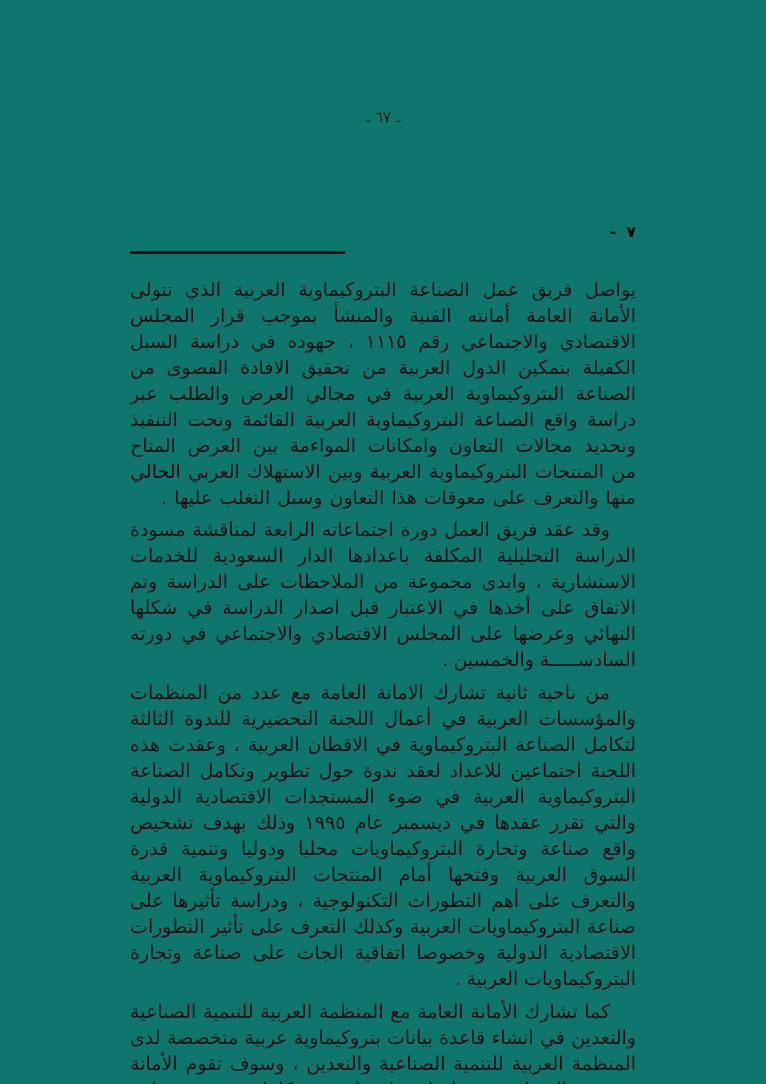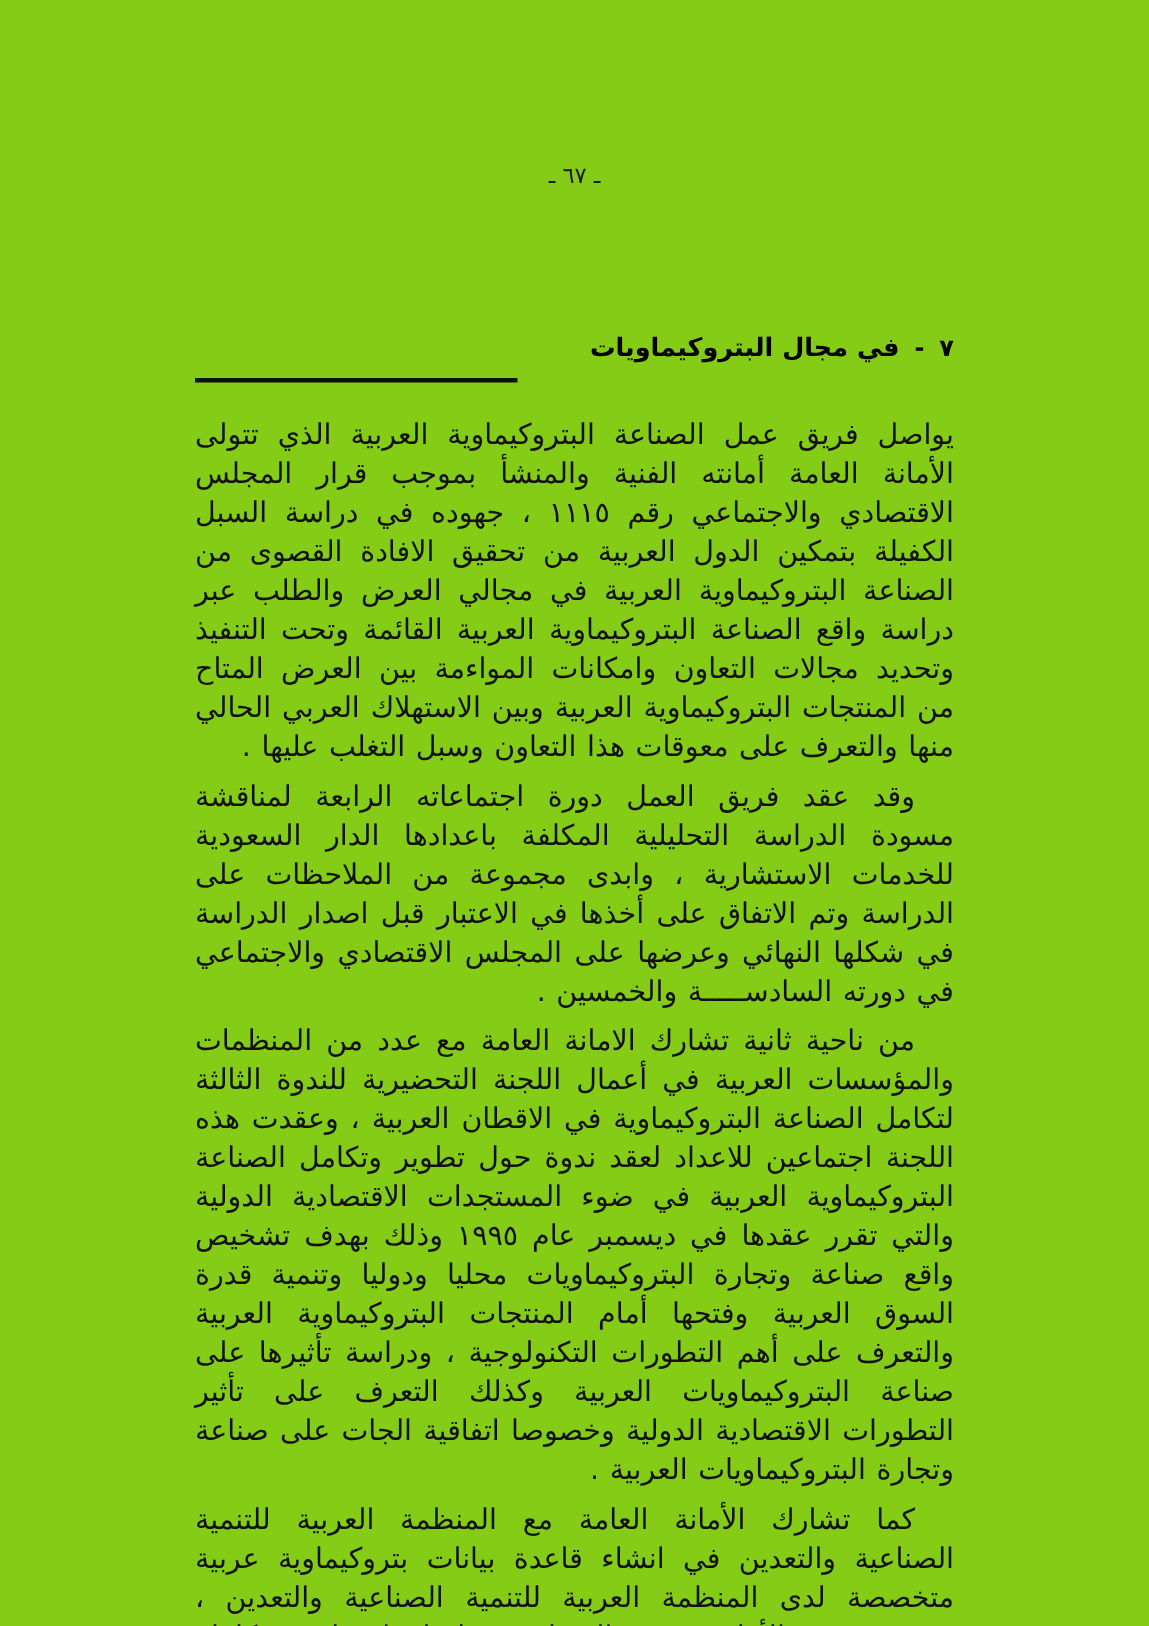--- a/index.html
+++ b/index.html
@@ -12,21 +12,21 @@
     height: 1084px;
     font-family: "DejaVu Sans", sans-serif;
     color: #111111;
     position: relative;
     overflow: hidden;
   }
   .page {
     width: 766px;
     height: 1084px;
     position: relative;
-    background: #84cc16;
+    background: #0f766e;
   }
   .page-number {
     position: absolute;
     top: 108px;
     left: 0;
     right: 0;
     text-align: center;
     font-size: 15px;
     letter-spacing: 2px;
     color: #1a1a1a;
@@ -81,35 +81,35 @@
     font-size: 19px;
     line-height: 26px;
     margin: 0 0 7px 0;
     text-align: justify;
     text-justify: inter-word;
     color: #111;
     word-spacing: 1px;
   }
   p.body-par.indent {
     text-indent: 26px;
+    font-family: Liberation Serif, serif;
   }
 </style>
 </head>
 <body>
 
 <div class="page">
 
   <div class="page-number">ـ ٦٧ ـ</div>
 
   <div class="content">
 
     <div class="heading-row">
       <span class="heading-number">٧</span>
       <span class="heading-dash">-</span>
-      <span class="heading-title">في مجال البتروكيماويات</span>
     </div>
     <div class="heading-rule-wrap">
       <div class="heading-rule"></div>
     </div>
 
     <p class="body-par">يواصل فريق عمل الصناعة البتروكيماوية العربية الذي تتولى الأمانة العامة أمانته الفنية والمنشأ بموجب قرار المجلس الاقتصادي والاجتماعي رقم ١١١٥ ، جهوده في دراسة السبل الكفيلة بتمكين الدول العربية من تحقيق الافادة القصوى من الصناعة البتروكيماوية العربية في مجالي العرض والطلب عبر دراسة واقع الصناعة البتروكيماوية العربية القائمة وتحت التنفيذ وتحديد مجالات التعاون وامكانات المواءمة بين العرض المتاح من المنتجات البتروكيماوية العربية وبين الاستهلاك العربي الحالي منها والتعرف على معوقات هذا التعاون وسبل التغلب عليها .</p>
     <p class="body-par indent">وقد عقد فريق العمل دورة اجتماعاته الرابعة لمناقشة مسودة الدراسة التحليلية المكلفة باعدادها الدار السعودية للخدمات الاستشارية ، وابدى مجموعة من الملاحظات على الدراسة وتم الاتفاق على أخذها في الاعتبار قبل اصدار الدراسة في شكلها النهائي وعرضها على المجلس الاقتصادي والاجتماعي في دورته السادســـــة والخمسين .</p>
     <p class="body-par indent">من ناحية ثانية تشارك الامانة العامة مع عدد من المنظمات والمؤسسات العربية في أعمال اللجنة التحضيرية للندوة الثالثة لتكامل الصناعة البتروكيماوية في الاقطان العربية ، وعقدت هذه اللجنة اجتماعين للاعداد لعقد ندوة حول تطوير وتكامل الصناعة البتروكيماوية العربية في ضوء المستجدات الاقتصادية الدولية والتي تقرر عقدها في ديسمبر عام ١٩٩٥ وذلك بهدف تشخيص واقع صناعة وتجارة البتروكيماويات محليا ودوليا وتنمية قدرة السوق العربية وفتحها أمام المنتجات البتروكيماوية العربية والتعرف على أهم التطورات التكنولوجية ، ودراسة تأثيرها على صناعة البتروكيماويات العربية وكذلك التعرف على تأثير التطورات الاقتصادية الدولية وخصوصا اتفاقية الجات على صناعة وتجارة البتروكيماويات العربية .</p>
     <p class="body-par indent">كما تشارك الأمانة العامة مع المنظمة العربية للتنمية الصناعية والتعدين في انشاء قاعدة بيانات بتروكيماوية عربية متخصصة لدى المنظمة العربية للتنمية الصناعية والتعدين ، وسوف تقوم الأمانة بتزويد المنظمة بسلسلة احصائية متكاملة عن صناعة البتروكيماويات العربية من حيث الانتاج والاستهلاك والواردات والصادرات للفترة ٨٧-١٩٩٢ وكذلك بدليل عن المشروعات العربية القائمة وتحت التنفيذ حتى ديسمبر عام ١٩٩٤ ، ومن المتوقع أن تبدأ قاعدة البيانات في العمل في النصف الثاني من عام ١٩٩٥ .</p>
 

